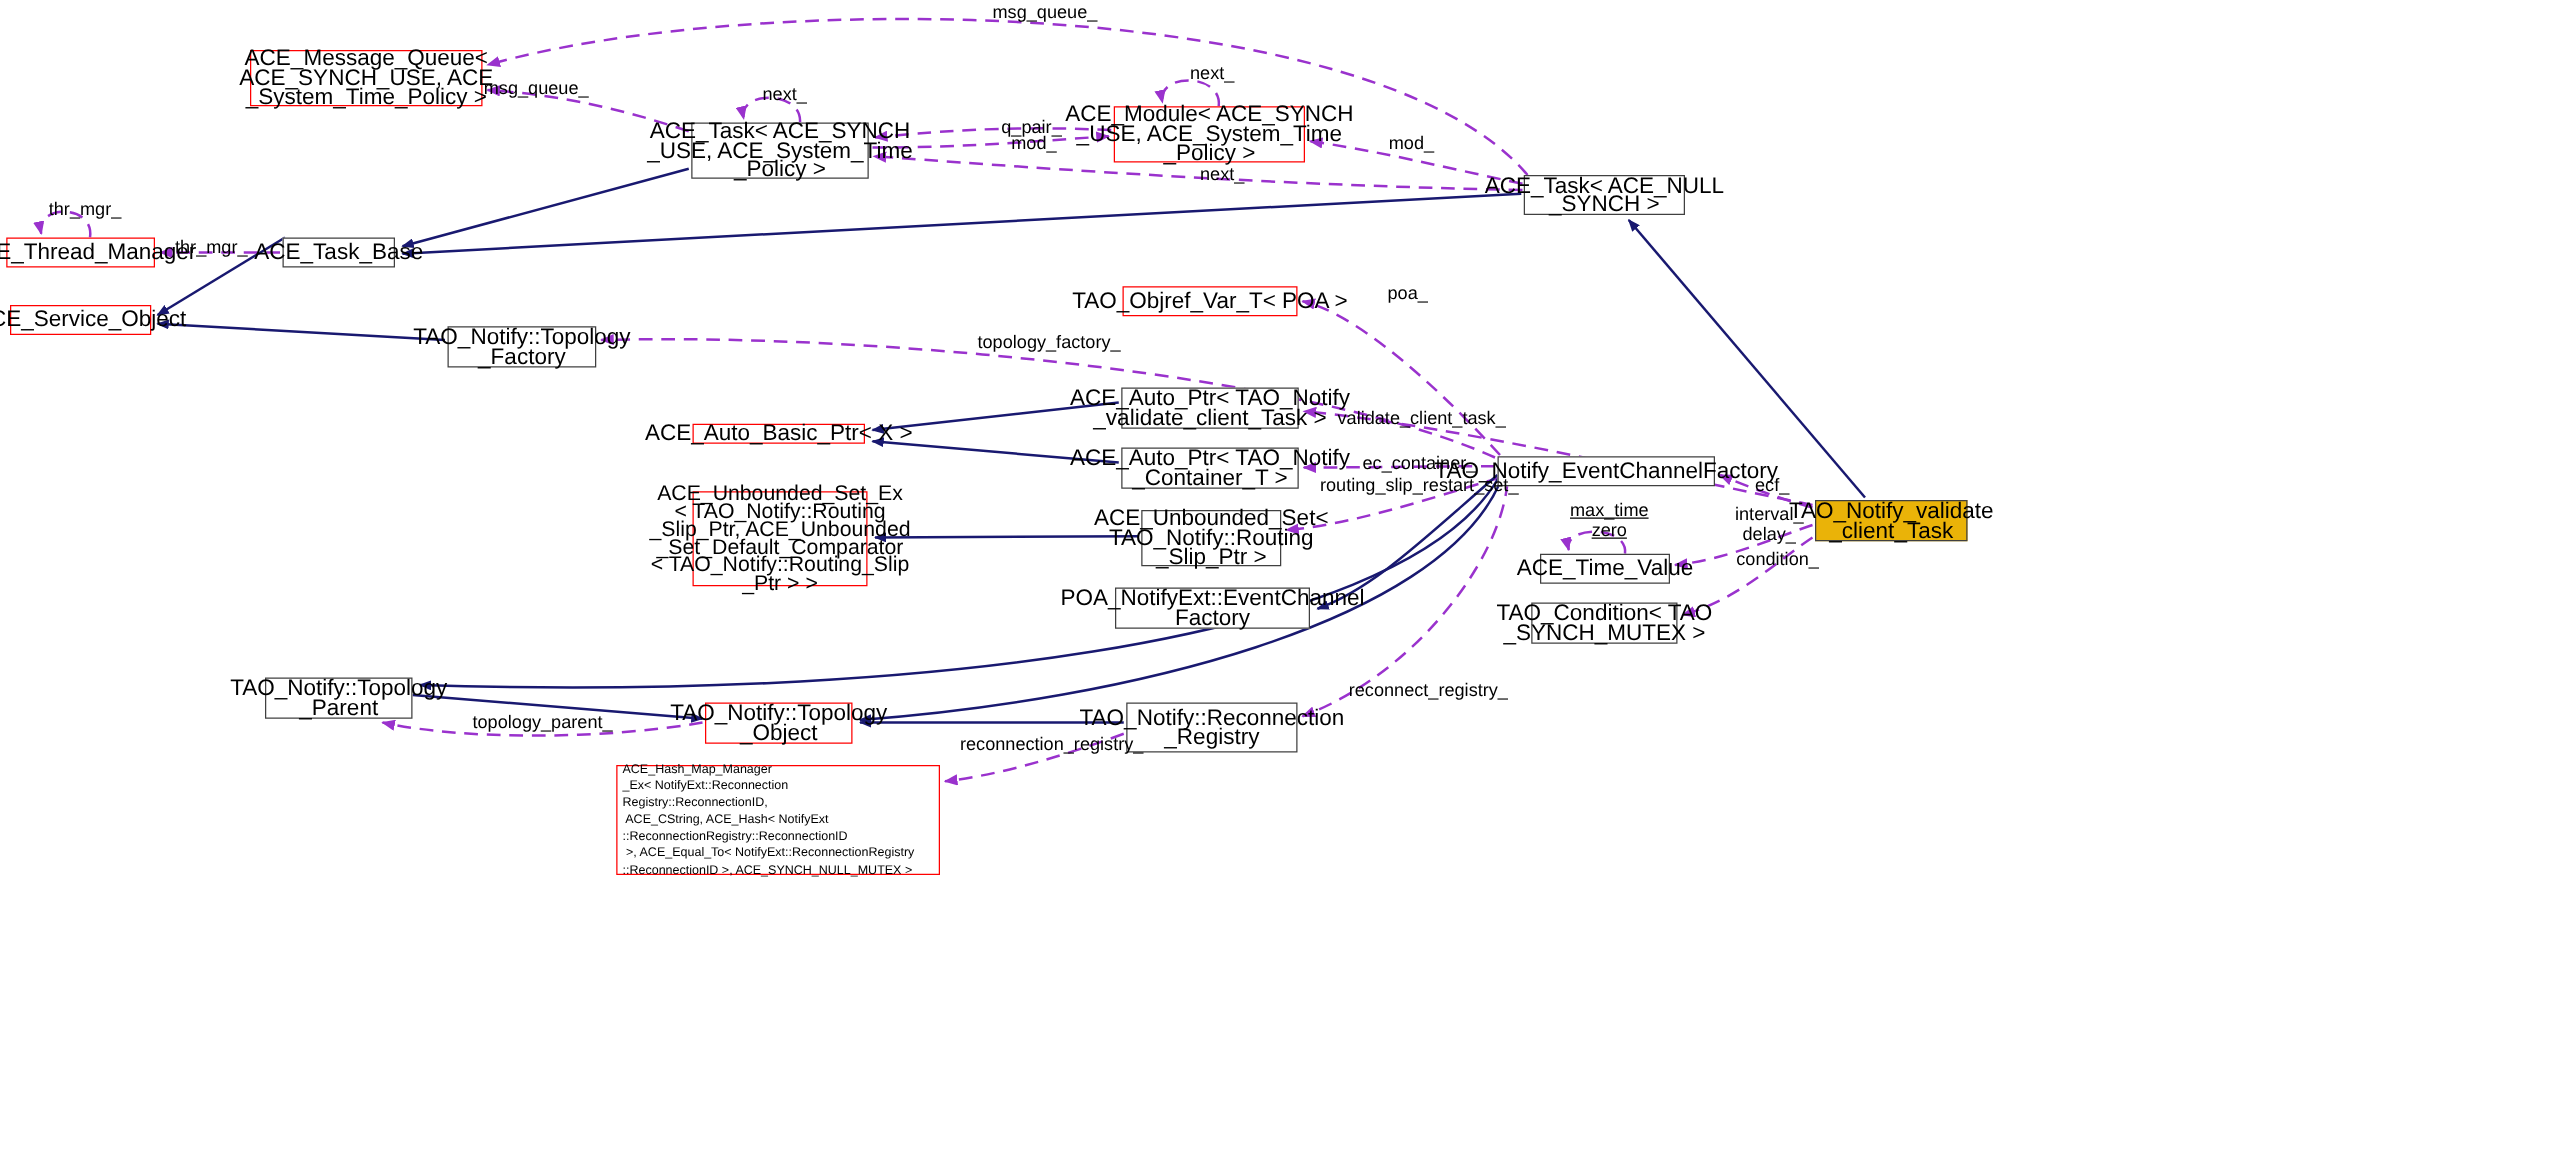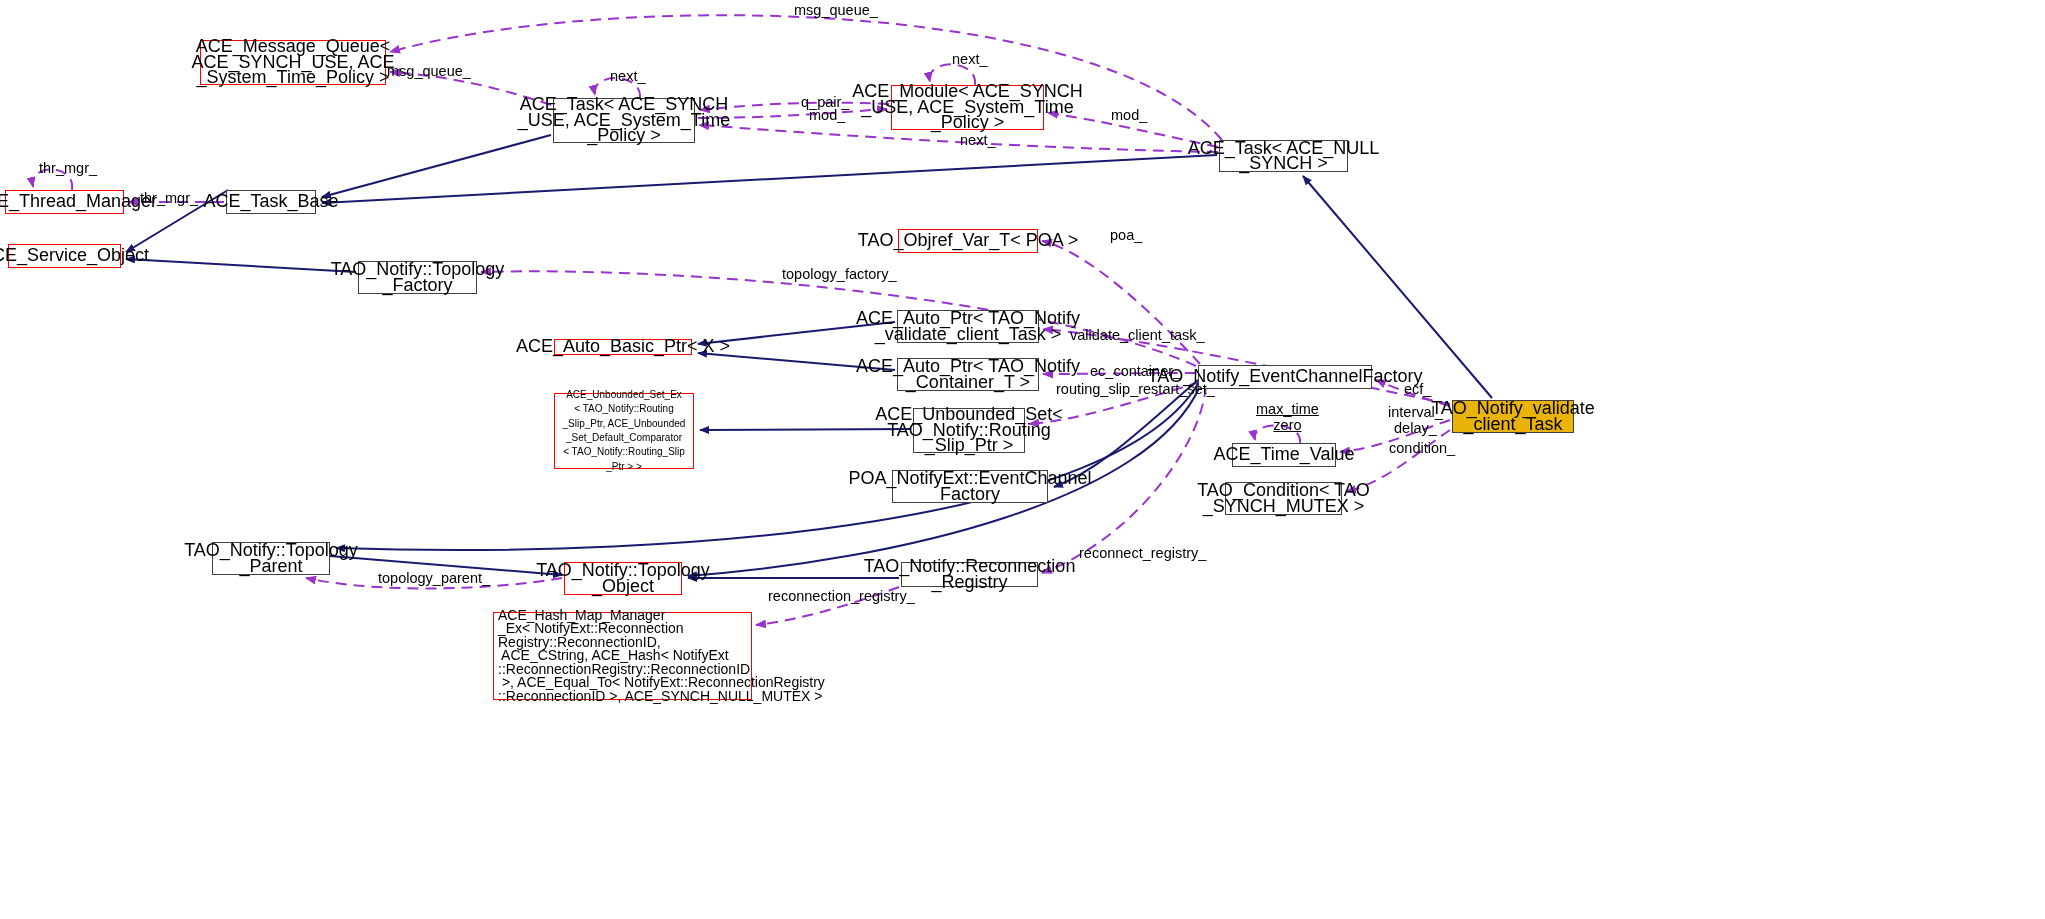--- a/index.html
+++ b/index.html
@@ -5,22 +5,22 @@
   html,body{margin:0;padding:0;background:#ffffff;}
   body{font-family:"Liberation Sans",sans-serif;}
   #canvas{position:relative;width:2045px;height:919px;background:#fff;overflow:hidden;}
   svg.edges{position:absolute;left:0;top:0;width:2045px;height:919px;pointer-events:none;}
   .node{position:absolute;box-sizing:border-box;display:flex;align-items:center;justify-content:center;
         text-align:center;background:#ffffff;border:1px solid #404040;color:#000;
         font-size:18px;line-height:15.5px;white-space:pre;z-index:5;}
   .node.red{border:1.5px solid #ff0000;}
   .node.grey{background:#eab308;border:1px solid #404040;}
   .node.light{border:1px solid #404040;}
-  .node.small{font-size:14px;line-height:13.4px;}
-  .node.tight{font-size:10px;line-height:14.4px;}
+  .node.small{font-size:10px;line-height:13.4px;}
+  .node.tight{font-size:17px;line-height:14.4px;}
   .edgelabel{position:absolute;font-size:14.5px;color:#000;white-space:pre;z-index:6;background:transparent;}
 </style>
 </head>
 <body>
 
 <div id="canvas">
 
   <svg class="edges" viewBox="0 0 2045 919">
     <defs>
       <marker id="inh" markerWidth="10" markerHeight="8" refX="9" refY="4" orient="auto" markerUnits="userSpaceOnUse">
@@ -144,21 +144,21 @@
   <div class="node" style="left:1198px;top:365px;width:174px;height:24px;">TAO_Notify_EventChannelFactory</div>
   <div class="node" style="left:1232px;top:443px;width:104px;height:24px;">ACE_Time_Value</div>
   <div class="node" style="left:1225px;top:482px;width:117px;height:33px;">TAO_Condition&lt; TAO
 _SYNCH_MUTEX &gt;</div>
   <div class="node grey" style="left:1452px;top:400px;width:122px;height:33px;">TAO_Notify_validate
 _client_Task</div>
   <div class="node" style="left:212px;top:542px;width:118px;height:33px;">TAO_Notify::Topology
 _Parent</div>
   <div class="node red" style="left:564px;top:562px;width:118px;height:33px;">TAO_Notify::Topology
 _Object</div>
-  <div class="node" style="left:901px;top:562px;width:137px;height:25px;">TAO_Notify::Reconnection
+  <div class="node" style="left:901px;top:562px;width:137px;height:40px;">TAO_Notify::Reconnection
 _Registry</div>
   <div class="node red small" style="left:493px;top:612px;width:259px;height:88px;justify-content:flex-start;text-align:left;padding-left:4px;">ACE_Hash_Map_Manager
 _Ex&lt; NotifyExt::Reconnection
 Registry::ReconnectionID,
  ACE_CString, ACE_Hash&lt; NotifyExt
 ::ReconnectionRegistry::ReconnectionID
  &gt;, ACE_Equal_To&lt; NotifyExt::ReconnectionRegistry
 ::ReconnectionID &gt;, ACE_SYNCH_NULL_MUTEX &gt;</div>
 
   <div class="edgelabel" style="left:794px;top:2px;">msg_queue_</div>

